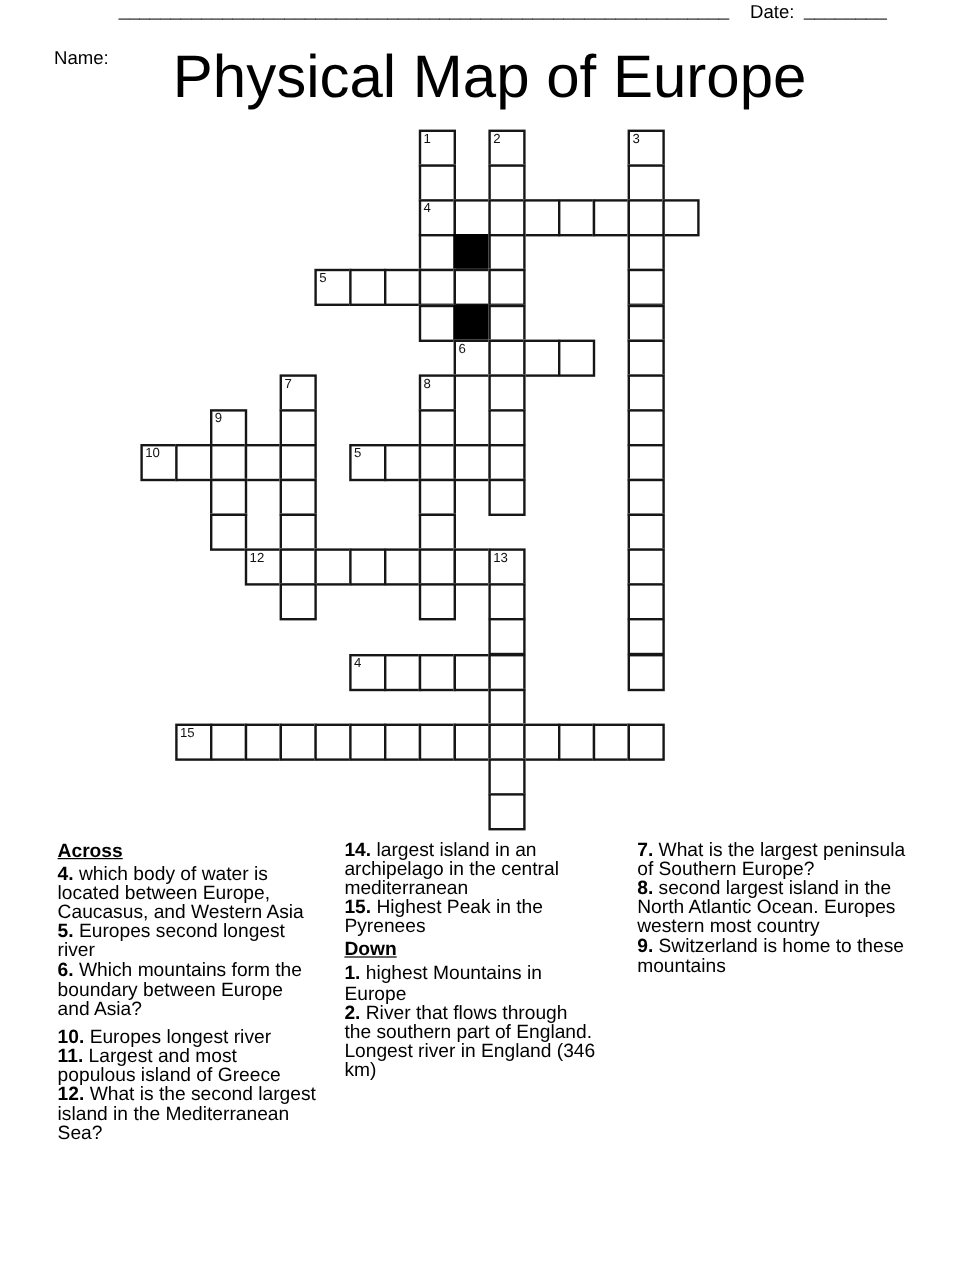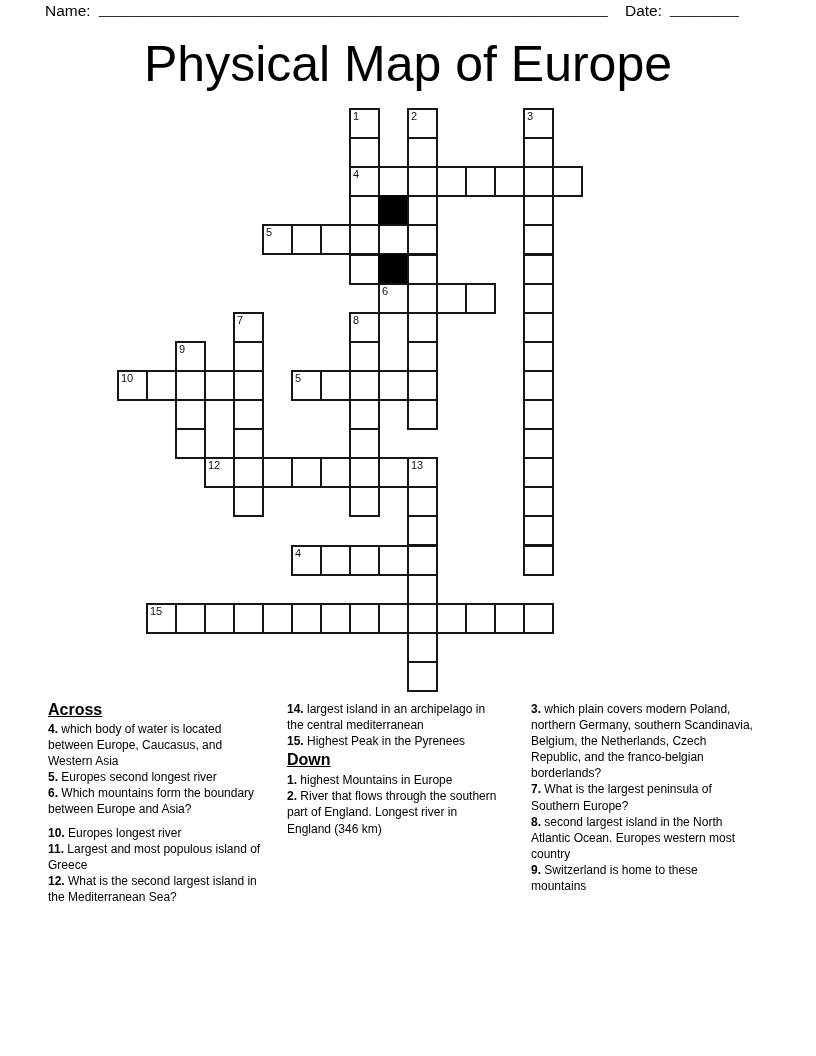--- a/index.html
+++ b/index.html
@@ -2,21 +2,21 @@
 <html><head>
 <meta charset="utf-8">
 <style>
   html,body{margin:0;padding:0;}
   body{
     width:816px;height:1056px;position:relative;background:#ffffff;
     font-family:"Liberation Sans",sans-serif;color:#000;overflow:hidden;
   }
   
   .hdr-label{position:absolute;top:2px;font-size:15.5px;font-weight:400;white-space:nowrap;}
-  #name-label{left:45px;}
+  #name-label{left:45px;margin-top:38px;}
   #date-label{left:625px;}
   .blank-line{position:absolute;top:0px;font-size:15.5px;letter-spacing:0;white-space:nowrap;color:#1c1c1c;}
   #name-line{left:99px;}
   #date-line{left:670px;}
   
   #title{
     position:absolute;left:0;right:0;top:36px;text-align:center;
     font-size:50px;line-height:56px;font-weight:400;letter-spacing:0px;color:#000;
   }
   
@@ -32,21 +32,21 @@
   
   .clue-col{position:absolute;top:701px;}
   #clue-col-1{left:48px;width:216px;}
   #clue-col-2{left:287px;width:212px;}
   #clue-col-3{left:531px;width:224px;}
   .clue-heading{
     font-size:16px;font-weight:700;text-decoration:underline;
     line-height:18px;margin:0 0 2px 0;
   }
   #clue-col-2 .clue-heading{margin:2px 0 3px 0;}
-  .clue{margin:0;font-size:12px;line-height:16.1px;}
+  .clue{margin:0;font-size:16px;line-height:16.1px;}
   .clue b{font-weight:700;}
   .clue.gap{margin-top:7px;}
 </style>
 </head>
 <body>
 
 <div>
   <span id="name-label" class="hdr-label">Name:</span>
   <span id="name-line" class="blank-line">___________________________________________________________</span>
   <span id="date-label" class="hdr-label">Date:</span>
@@ -199,17 +199,16 @@
     <p class="clue"><b>12.</b> What is the second largest island in the Mediterranean Sea?</p>
   </div>
 <div id="clue-col-2" class="clue-col">
     <p class="clue"><b>14.</b> largest island in an archipelago in the central mediterranean</p>
     <p class="clue"><b>15.</b> Highest Peak in the Pyrenees</p>
     <div class="clue-heading">Down</div>
     <p class="clue"><b>1.</b> highest Mountains in Europe</p>
     <p class="clue"><b>2.</b> River that flows through the southern part of England. Longest river in England (346 km)</p>
   </div>
 <div id="clue-col-3" class="clue-col">
-    <p class="clue"><b>3.</b> which plain covers modern Poland, northern Germany, southern Scandinavia, Belgium, the Netherlands, Czech Republic, and the franco-belgian borderlands?</p>
     <p class="clue"><b>7.</b> What is the largest peninsula of Southern Europe?</p>
     <p class="clue"><b>8.</b> second largest island in the North Atlantic Ocean. Europes western most country</p>
     <p class="clue"><b>9.</b> Switzerland is home to these mountains</p>
   </div>
 
 </body></html>

